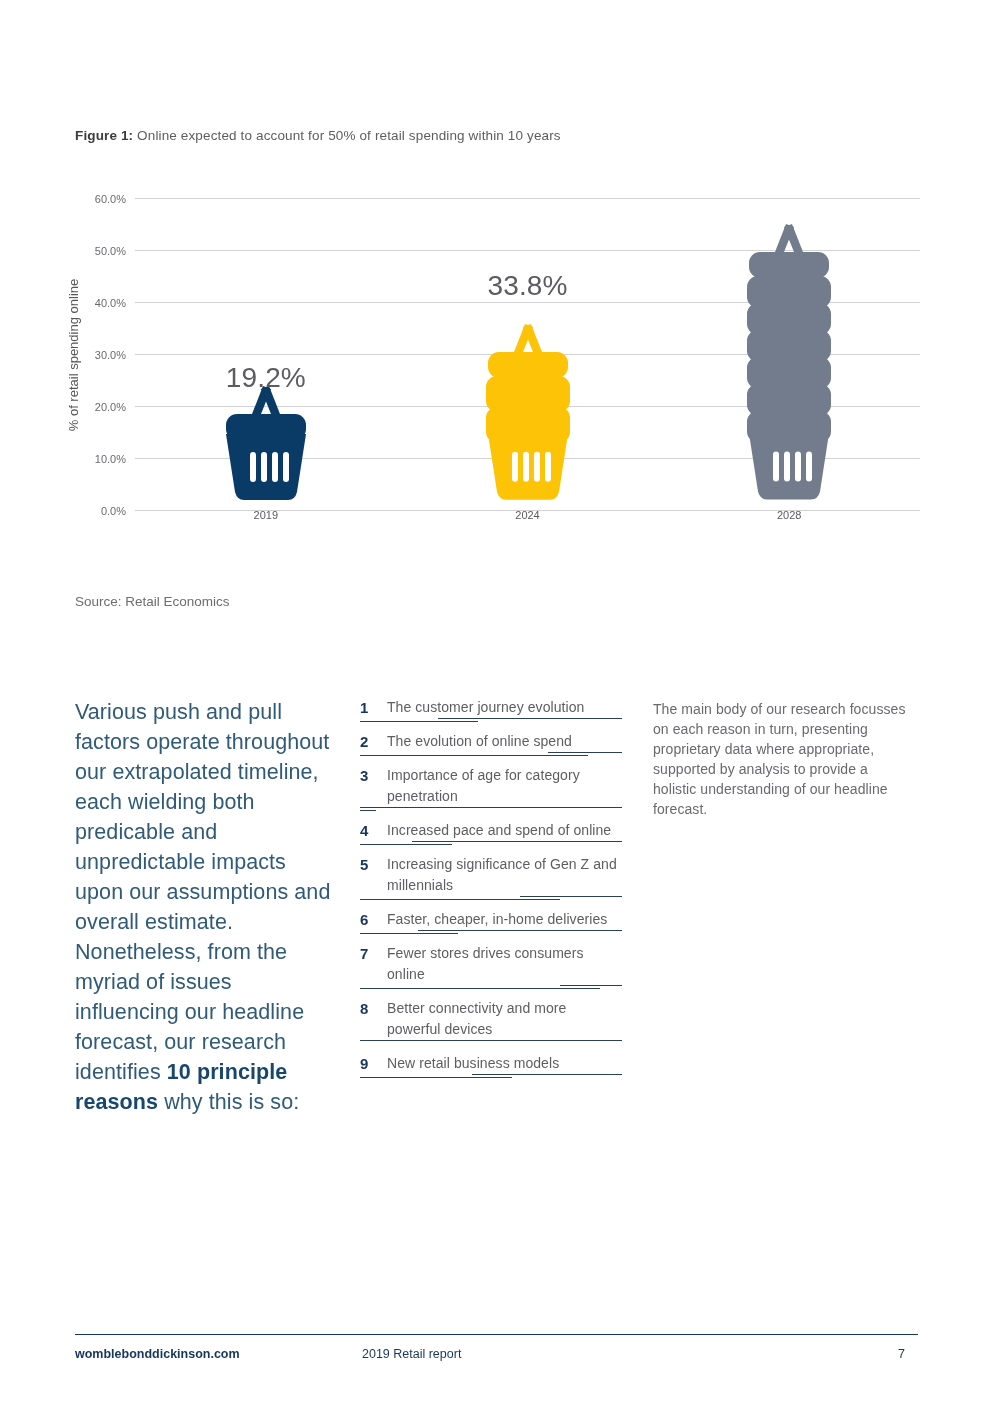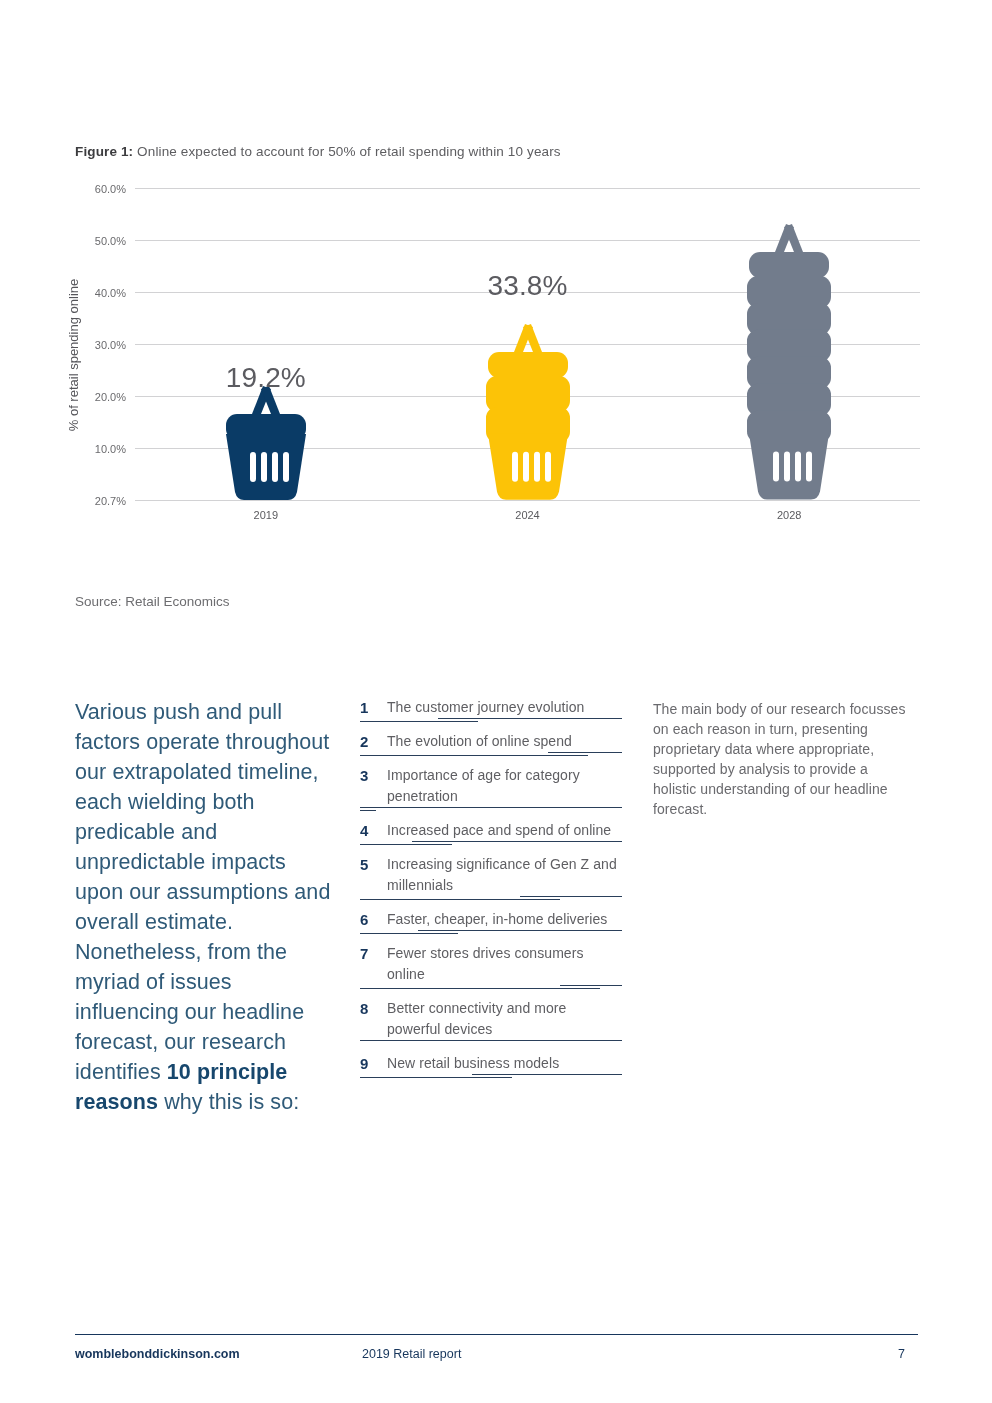--- a/index.html
+++ b/index.html
@@ -5,29 +5,29 @@
   html,body{margin:0;padding:0;}
   body{
     width:992px;height:1403px;background:#ffffff;
     font-family:"Liberation Sans", sans-serif;
     -webkit-font-smoothing:antialiased;
   }
   .page{position:relative;width:992px;height:1403px;overflow:hidden;}
 
   
   .fig-caption{
-    position:absolute;left:75px;top:144px;
+    position:absolute;left:75px;top:128px;
     font-size:13.5px;color:#5d5d60;letter-spacing:.01em;white-space:nowrap;
   }
   .fig-caption .lbl{font-weight:bold;color:#3c3c3f;}
 
   
   .chart{position:absolute;left:75px;top:180px;width:845px;height:350px;}
   .plot{position:absolute;left:60px;top:8px;right:0;bottom:30px;}
-  .gridrow{position:absolute;left:0;right:0;height:0;border-top:1px solid #d2d2d4;}
+  .gridrow{position:absolute;left:0;right:0;height:0;border-top:1px solid #d2d2d4;margin-top:10px;}
   .ytick{
     position:absolute;right:calc(100% + 9px);
     transform:translateY(-50%);
     font-size:11px;color:#6a6a6d;white-space:nowrap;
   }
   .ylabel{
     position:absolute;left:-2px;top:50%;
     transform:translate(-50%,-50%) rotate(-90deg);
     transform-origin:center center;
     font-size:13px;color:#55555a;white-space:nowrap;
@@ -111,21 +111,21 @@
         <div class="gridrow" style="top: 50%; text-align: center;">
           <div class="ytick">30.0%</div>
         </div>
         <div class="gridrow" style="top: 66.6667%;">
           <div class="ytick">20.0%</div>
         </div>
         <div class="gridrow" style="top: 83.3333%;">
           <div class="ytick">10.0%</div>
         </div>
         <div class="gridrow" style="top: 100%;">
-          <div class="ytick">20.7%</div>
+          <div class="ytick">0.0%</div>
         </div>
       </div>
     <div class="cols" id="cols">
         <div class="col">
           <div class="basketwrap">
             <svg width="96" height="116" viewBox="0 0 96 116">
               <path d="M34 30 L45 2 L53 5 L43 30 Z" fill="#0a3b66"></path>
               <path d="M62 30 L51 2 L43 5 L53 30 Z" fill="#0a3b66"></path>
               <rect x="8" y="30" width="80" height="26" rx="11" fill="#0a3b66"></rect>
               <path d="M8 50 L88 50 L79 108 Q77 116 70 116 L26 116 Q19 116 17 108 Z" fill="#0a3b66"></path>

